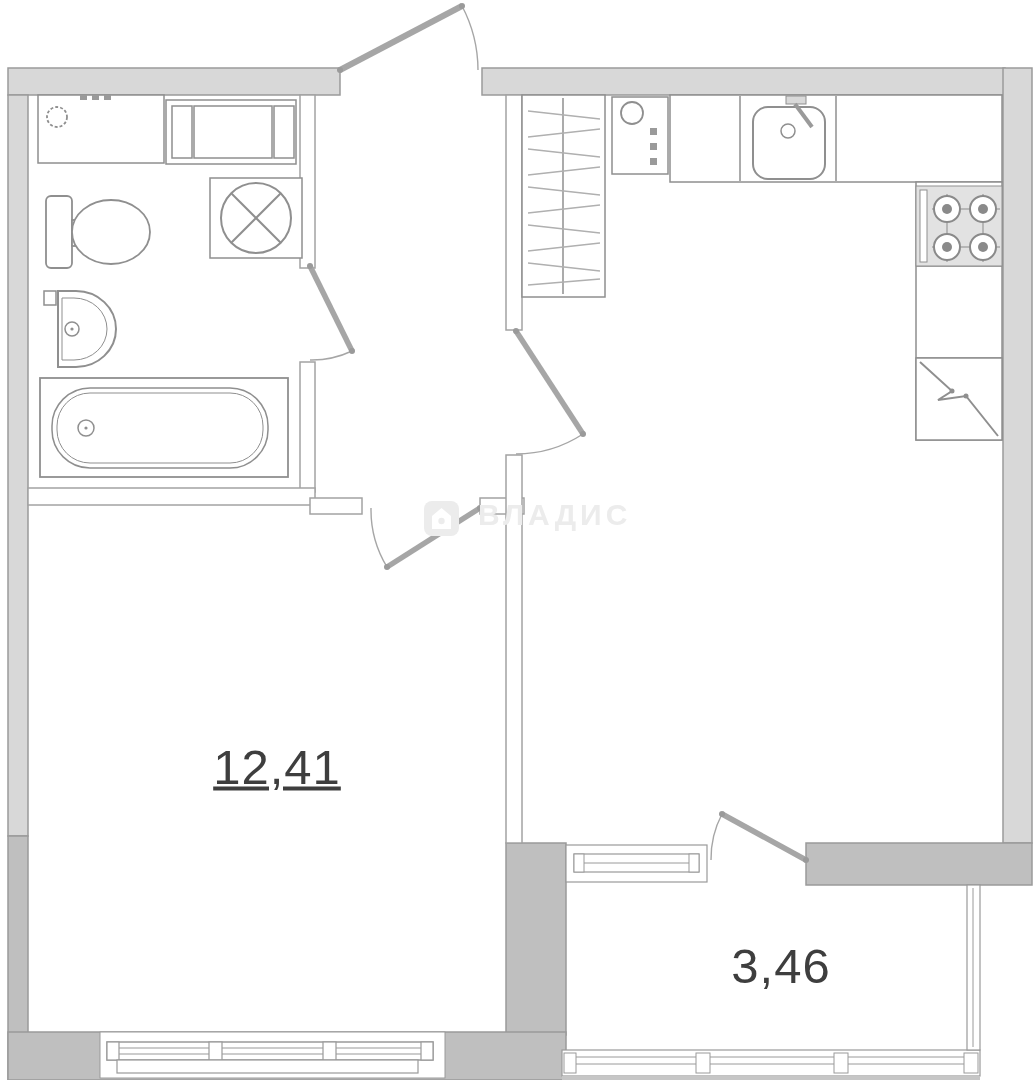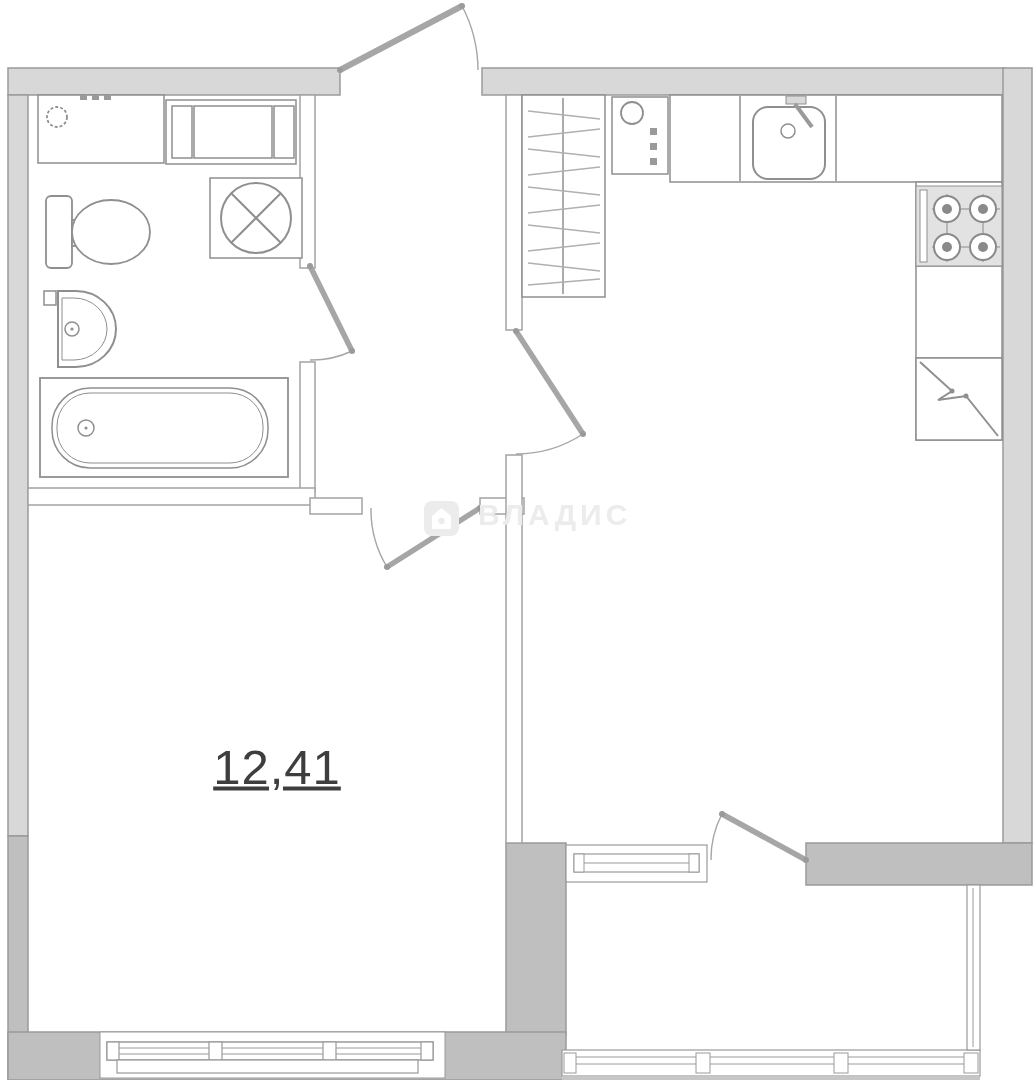--- a/index.html
+++ b/index.html
@@ -225,20 +225,21 @@
     <g>
       <line x1="806" y1="860" x2="722" y2="814" stroke-width="5.5"></line>
       <path d="M 711,860 A 96 96 0 0 1 722,814" stroke-width="1.4"></path>
       <circle cx="806" cy="860" r="3" fill="#9a9a9a" stroke="none"></circle>
       <circle cx="722" cy="814" r="3" fill="#9a9a9a" stroke="none"></circle>
     </g>
   </g>
 </svg>
 
   <div class="lbl" style="left:277px;top:767px;text-decoration:underline;">12,41</div>
+  <div class="lbl" style="left:781px;top:966px;">3,46</div>
 
   <div class="watermark">
     <svg width="37" height="37" viewBox="0 0 37 37">
       <rect x="1" y="1" width="35" height="35" rx="8" fill="#ececec"></rect>
       <path d="M 18.5,8 L 28,16 V 29 H 9 V 16 Z" fill="#ffffff"></path>
       <circle cx="18.5" cy="21" r="3.2" fill="#ececec"></circle>
     </svg>
     <span class="wm-text">ВЛАДИС</span>
   </div>
 

